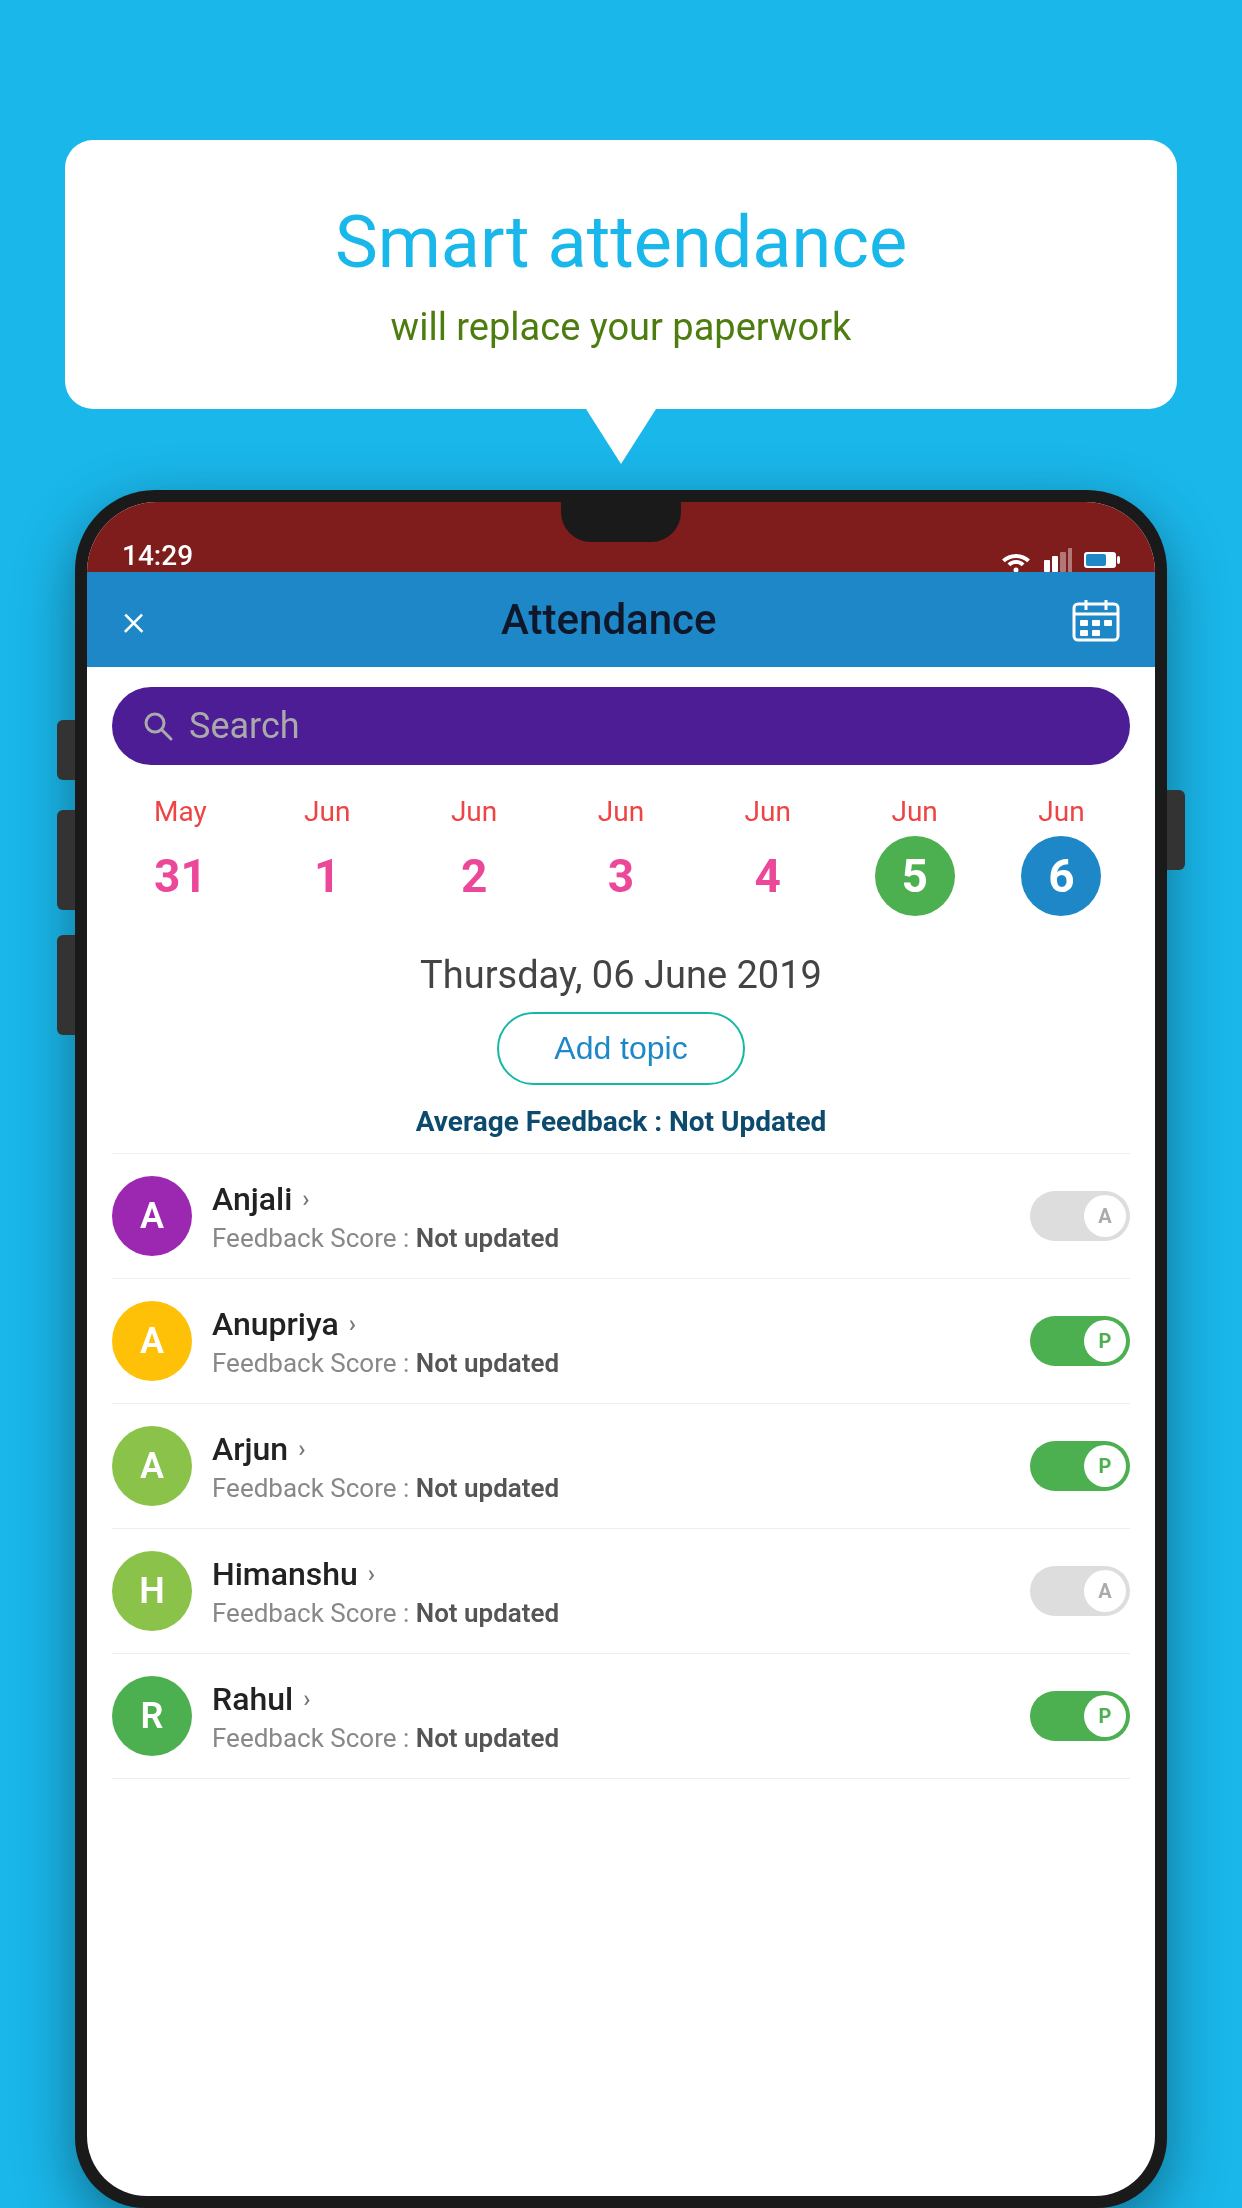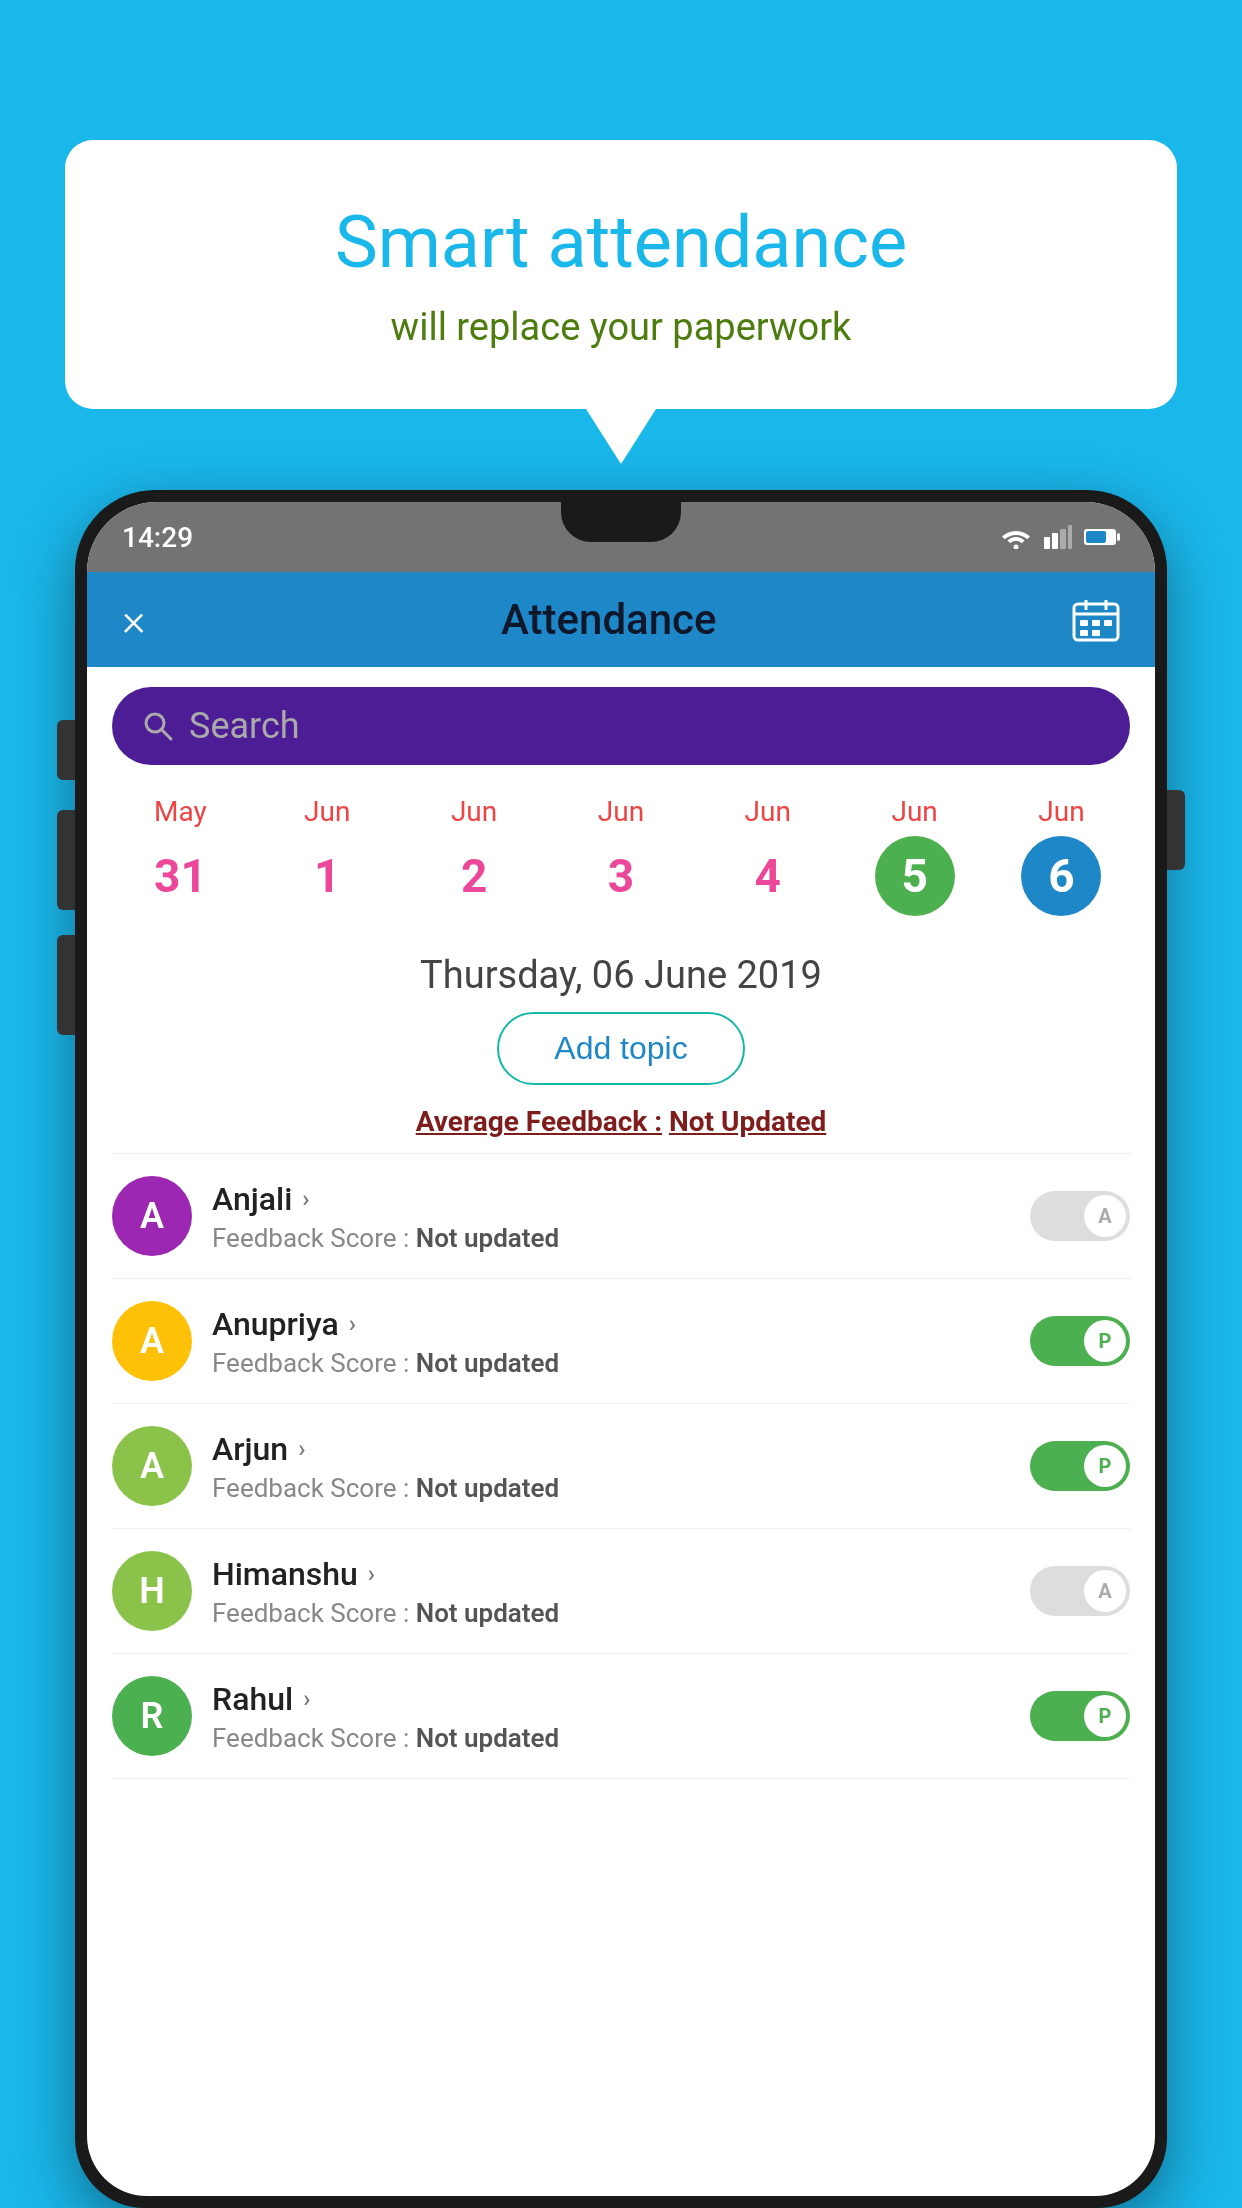--- a/index.html
+++ b/index.html
@@ -85,24 +85,24 @@
       transform: translateX(-50%);
       width: 120px;
       height: 40px;
       background: #1a1a1a;
       border-radius: 0 0 30px 30px;
       z-index: 10;
     }
 
     
     .status-bar {
-      background: #737373;
+      background: #7f1d1d;
       height: 70px;
       display: flex;
-      align-items: center;
+      align-items: flex-end;
       justify-content: space-between;
       padding: 0 35px;
       position: relative;
       z-index: 5;
     }
 
     .status-time {
       color: white;
       font-size: 28px;
       font-weight: 500;
@@ -224,22 +224,21 @@
     
     .avg-feedback {
       text-align: center;
       font-size: 28px;
       color: #777;
       margin-bottom: 15px;
     }
 
     .avg-feedback span {
       font-weight: 700;
-      color: #7f1d1d;
-      text-decoration: underline;
+      color: #0c4a6e;
     }
 
     
     .divider {
       height: 1px;
       background: #eee;
       margin: 0 25px;
     }
 
     

